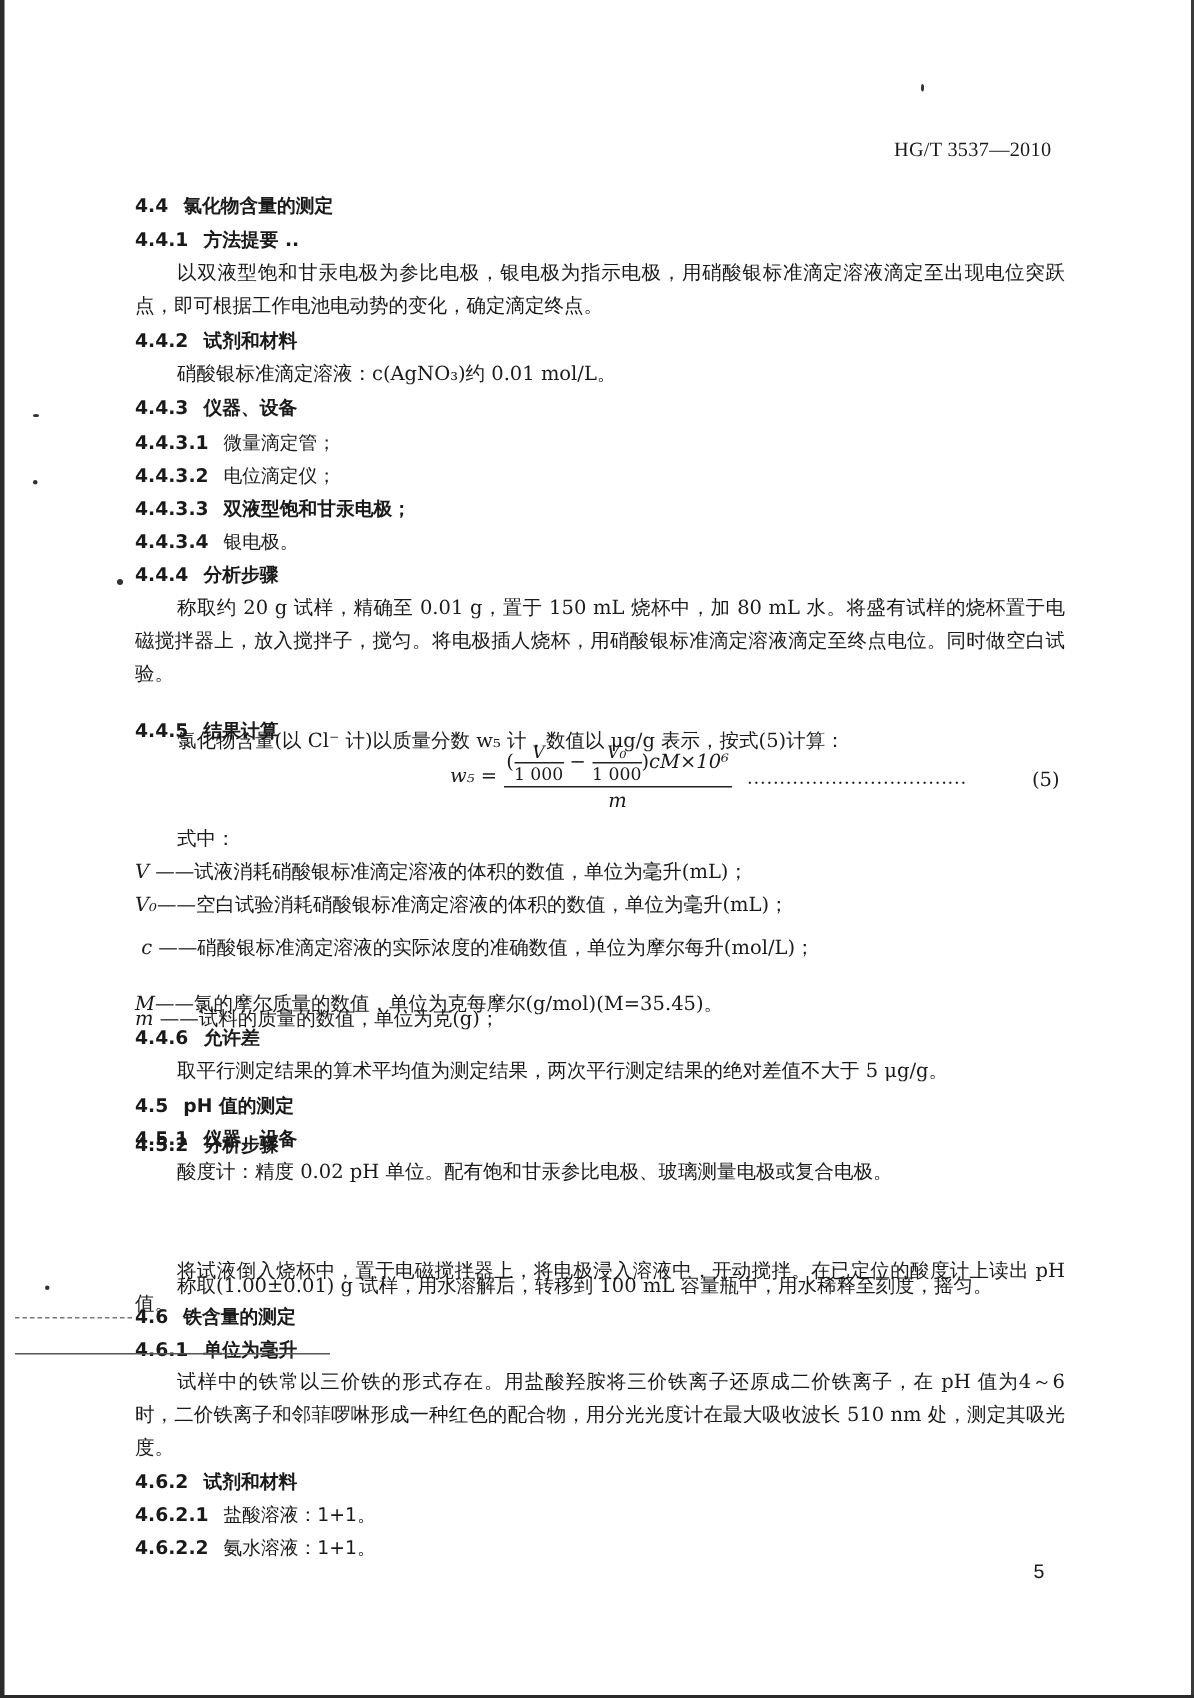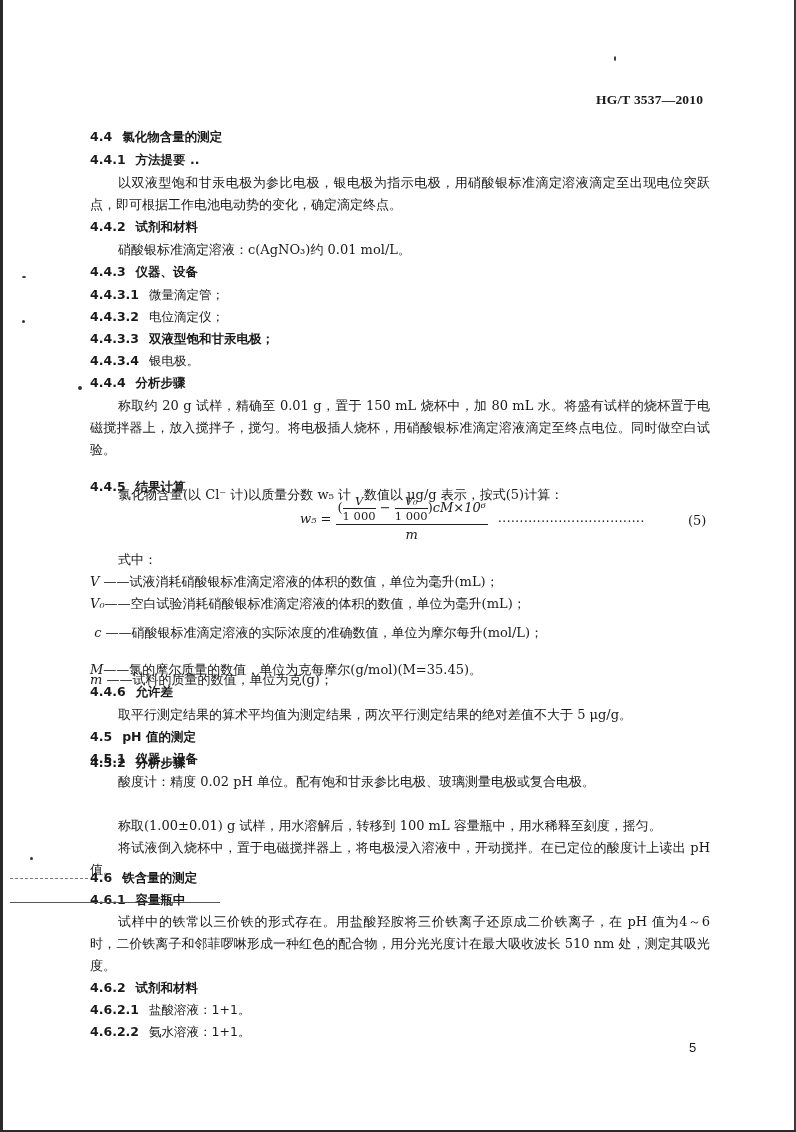--- a/index.html
+++ b/index.html
@@ -4,21 +4,21 @@
 <style>
   html, body { margin: 0; padding: 0; }
   body {
     width: 796px; height: 1132px; background: #ffffff; position: relative; overflow: hidden;
     font-family: "DejaVu Serif", "Liberation Serif", serif; color: #1a1a1a;
   }
   .left-edge { position: absolute; left: 0; top: 0; width: 3px; height: 1132px; background: #2a2a2a; }
   .right-edge { position: absolute; right: 0; top: 0; width: 2px; height: 1132px; background: #3a3a3a; }
   .bottom-edge { position: absolute; left: 0; bottom: 0; width: 796px; height: 2px; background: #2a2a2a; }
   .header-code {
-    position: absolute; left: 596px; top: 92px; font-size: 13.5px; font-weight: bold;
+    position: absolute; left: 596px; top: 92px; font-size: 13.5px; font-weight: normal;
     font-family: "Liberation Serif", "DejaVu Serif", serif; letter-spacing: 0.2px;
   }
   .line { position: absolute; left: 90px; font-size: 13px; line-height: 22px; white-space: nowrap; }
   .h { font-family: "DejaVu Sans", "Liberation Sans", sans-serif; font-weight: bold; font-size: 12.5px; }
   .num { display: inline-block; margin-right: 10px; }
   .indent { left: 118px; }
   .body { left: 90px; width: 620px; white-space: normal; text-align: justify; text-indent: 28px; }
   .formula { position: absolute; left: 300px; top: 494px; font-size: 13px; font-style: italic; }
   .frac { display: inline-block; vertical-align: middle; text-align: center; }
   .frac .top { display: block; border-bottom: 1px solid #222; padding: 0 2px 1px; font-style: normal; }
@@ -117,29 +117,29 @@
   <span class="num">4.5</span><span>pH 值的测定</span>
 </div>
 <div class="line h" style="top:748px">
   <span class="num">4.5.1</span><span>仪器、设备</span>
 </div>
 <div class="line indent" style="top:771px">酸度计：精度 0.02 pH 单位。配有饱和甘汞参比电极、玻璃测量电极或复合电极。</div>
 
 <div class="line h" style="top:752px">
   <span class="num">4.5.2</span><span>分析步骤</span>
 </div>
-<div class="line indent" style="top:815px">称取(1.00±0.01) g 试样，用水溶解后，转移到 100 mL 容量瓶中，用水稀释至刻度，摇匀。</div>
+<div class="line indent" style="top:847px">称取(1.00±0.01) g 试样，用水溶解后，转移到 100 mL 容量瓶中，用水稀释至刻度，摇匀。</div>
 <div class="line body" style="top:837px">将试液倒入烧杯中，置于电磁搅拌器上，将电极浸入溶液中，开动搅拌。在已定位的酸度计上读出 pH 值。</div>
 
 <div class="dash-rule"></div>
 <div class="line h" style="top:867px">
   <span class="num">4.6</span><span>铁含量的测定</span>
 </div>
 <div class="line h" style="top:889px">
-  <span class="num">4.6.1</span><span>容量瓶中</span>
+  <span class="num">4.6.1</span><span>单位为毫升</span>
 </div>
 <div class="under-rule"></div>
 <div class="line body" style="top:911px">试样中的铁常以三价铁的形式存在。用盐酸羟胺将三价铁离子还原成二价铁离子，在 pH 值为4～6 时，二价铁离子和邻菲啰啉形成一种红色的配合物，用分光光度计在最大吸收波长 510 nm 处，测定其吸光度。</div>
 
 <div class="line h" style="top:977px">
   <span class="num">4.6.2</span><span>试剂和材料</span>
 </div>
 <div class="line h" style="top:999px">
   <span class="num">4.6.2.1</span><span style="font-weight:normal">盐酸溶液：1+1。</span>
 </div>

